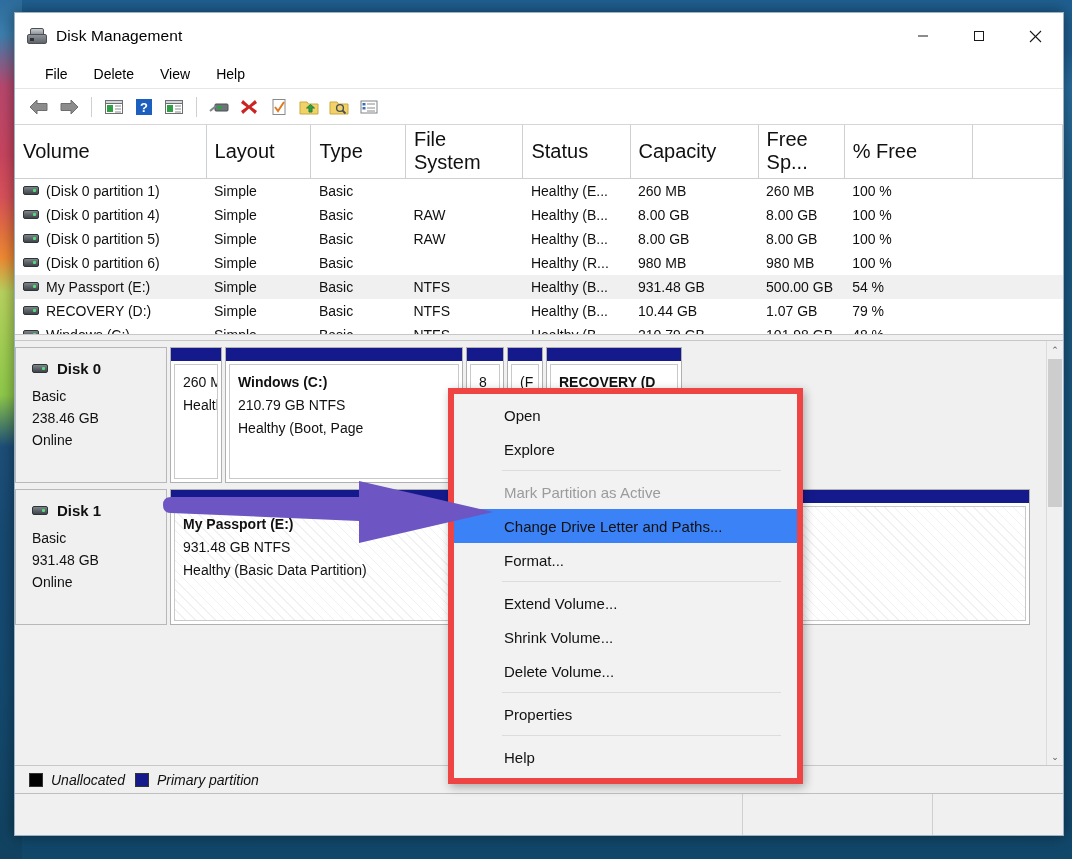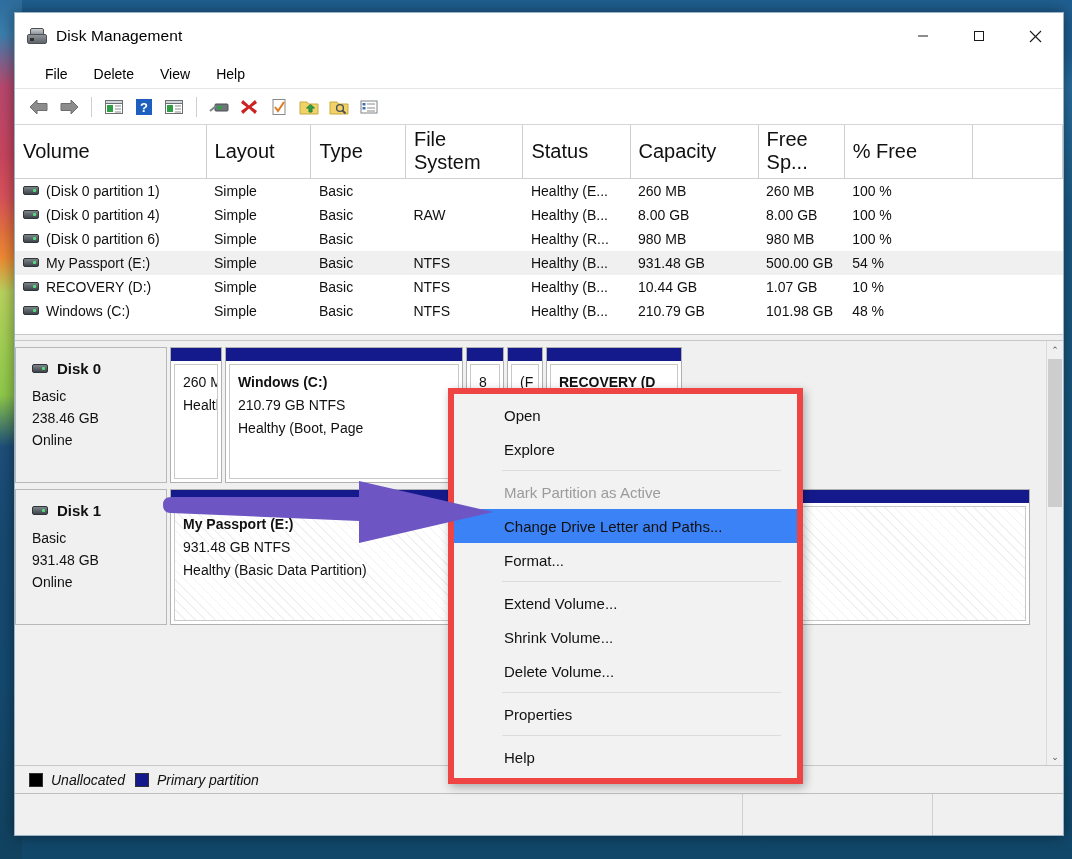--- a/index.html
+++ b/index.html
@@ -407,20 +407,36 @@
             <td>Healthy (B...</td>
             <td>8.00 GB</td>
             <td>8.00 GB</td>
             <td>100 %</td>
             <td></td>
           </tr>
           <tr>
             <td>
               <span class="vol-cell">
                 <span class="drive-glyph"></span>
+                <span>(Disk 0 partition 5)</span>
+              </span>
+            </td>
+            <td>Simple</td>
+            <td>Basic</td>
+            <td>RAW</td>
+            <td>Healthy (B...</td>
+            <td>8.00 GB</td>
+            <td>8.00 GB</td>
+            <td>100 %</td>
+            <td></td>
+          </tr>
+          <tr>
+            <td>
+              <span class="vol-cell">
+                <span class="drive-glyph"></span>
                 <span>(Disk 0 partition 6)</span>
               </span>
             </td>
             <td>Simple</td>
             <td>Basic</td>
             <td></td>
             <td>Healthy (R...</td>
             <td>980 MB</td>
             <td>980 MB</td>
             <td>100 %</td>
@@ -448,21 +464,21 @@
                 <span class="drive-glyph"></span>
                 <span>RECOVERY (D:)</span>
               </span>
             </td>
             <td>Simple</td>
             <td>Basic</td>
             <td>NTFS</td>
             <td>Healthy (B...</td>
             <td>10.44 GB</td>
             <td>1.07 GB</td>
-            <td>10 %</td>
+            <td>79 %</td>
             <td></td>
           </tr>
           <tr>
             <td>
               <span class="vol-cell">
                 <span class="drive-glyph"></span>
                 <span>Windows (C:)</span>
               </span>
             </td>
             <td>Simple</td>

